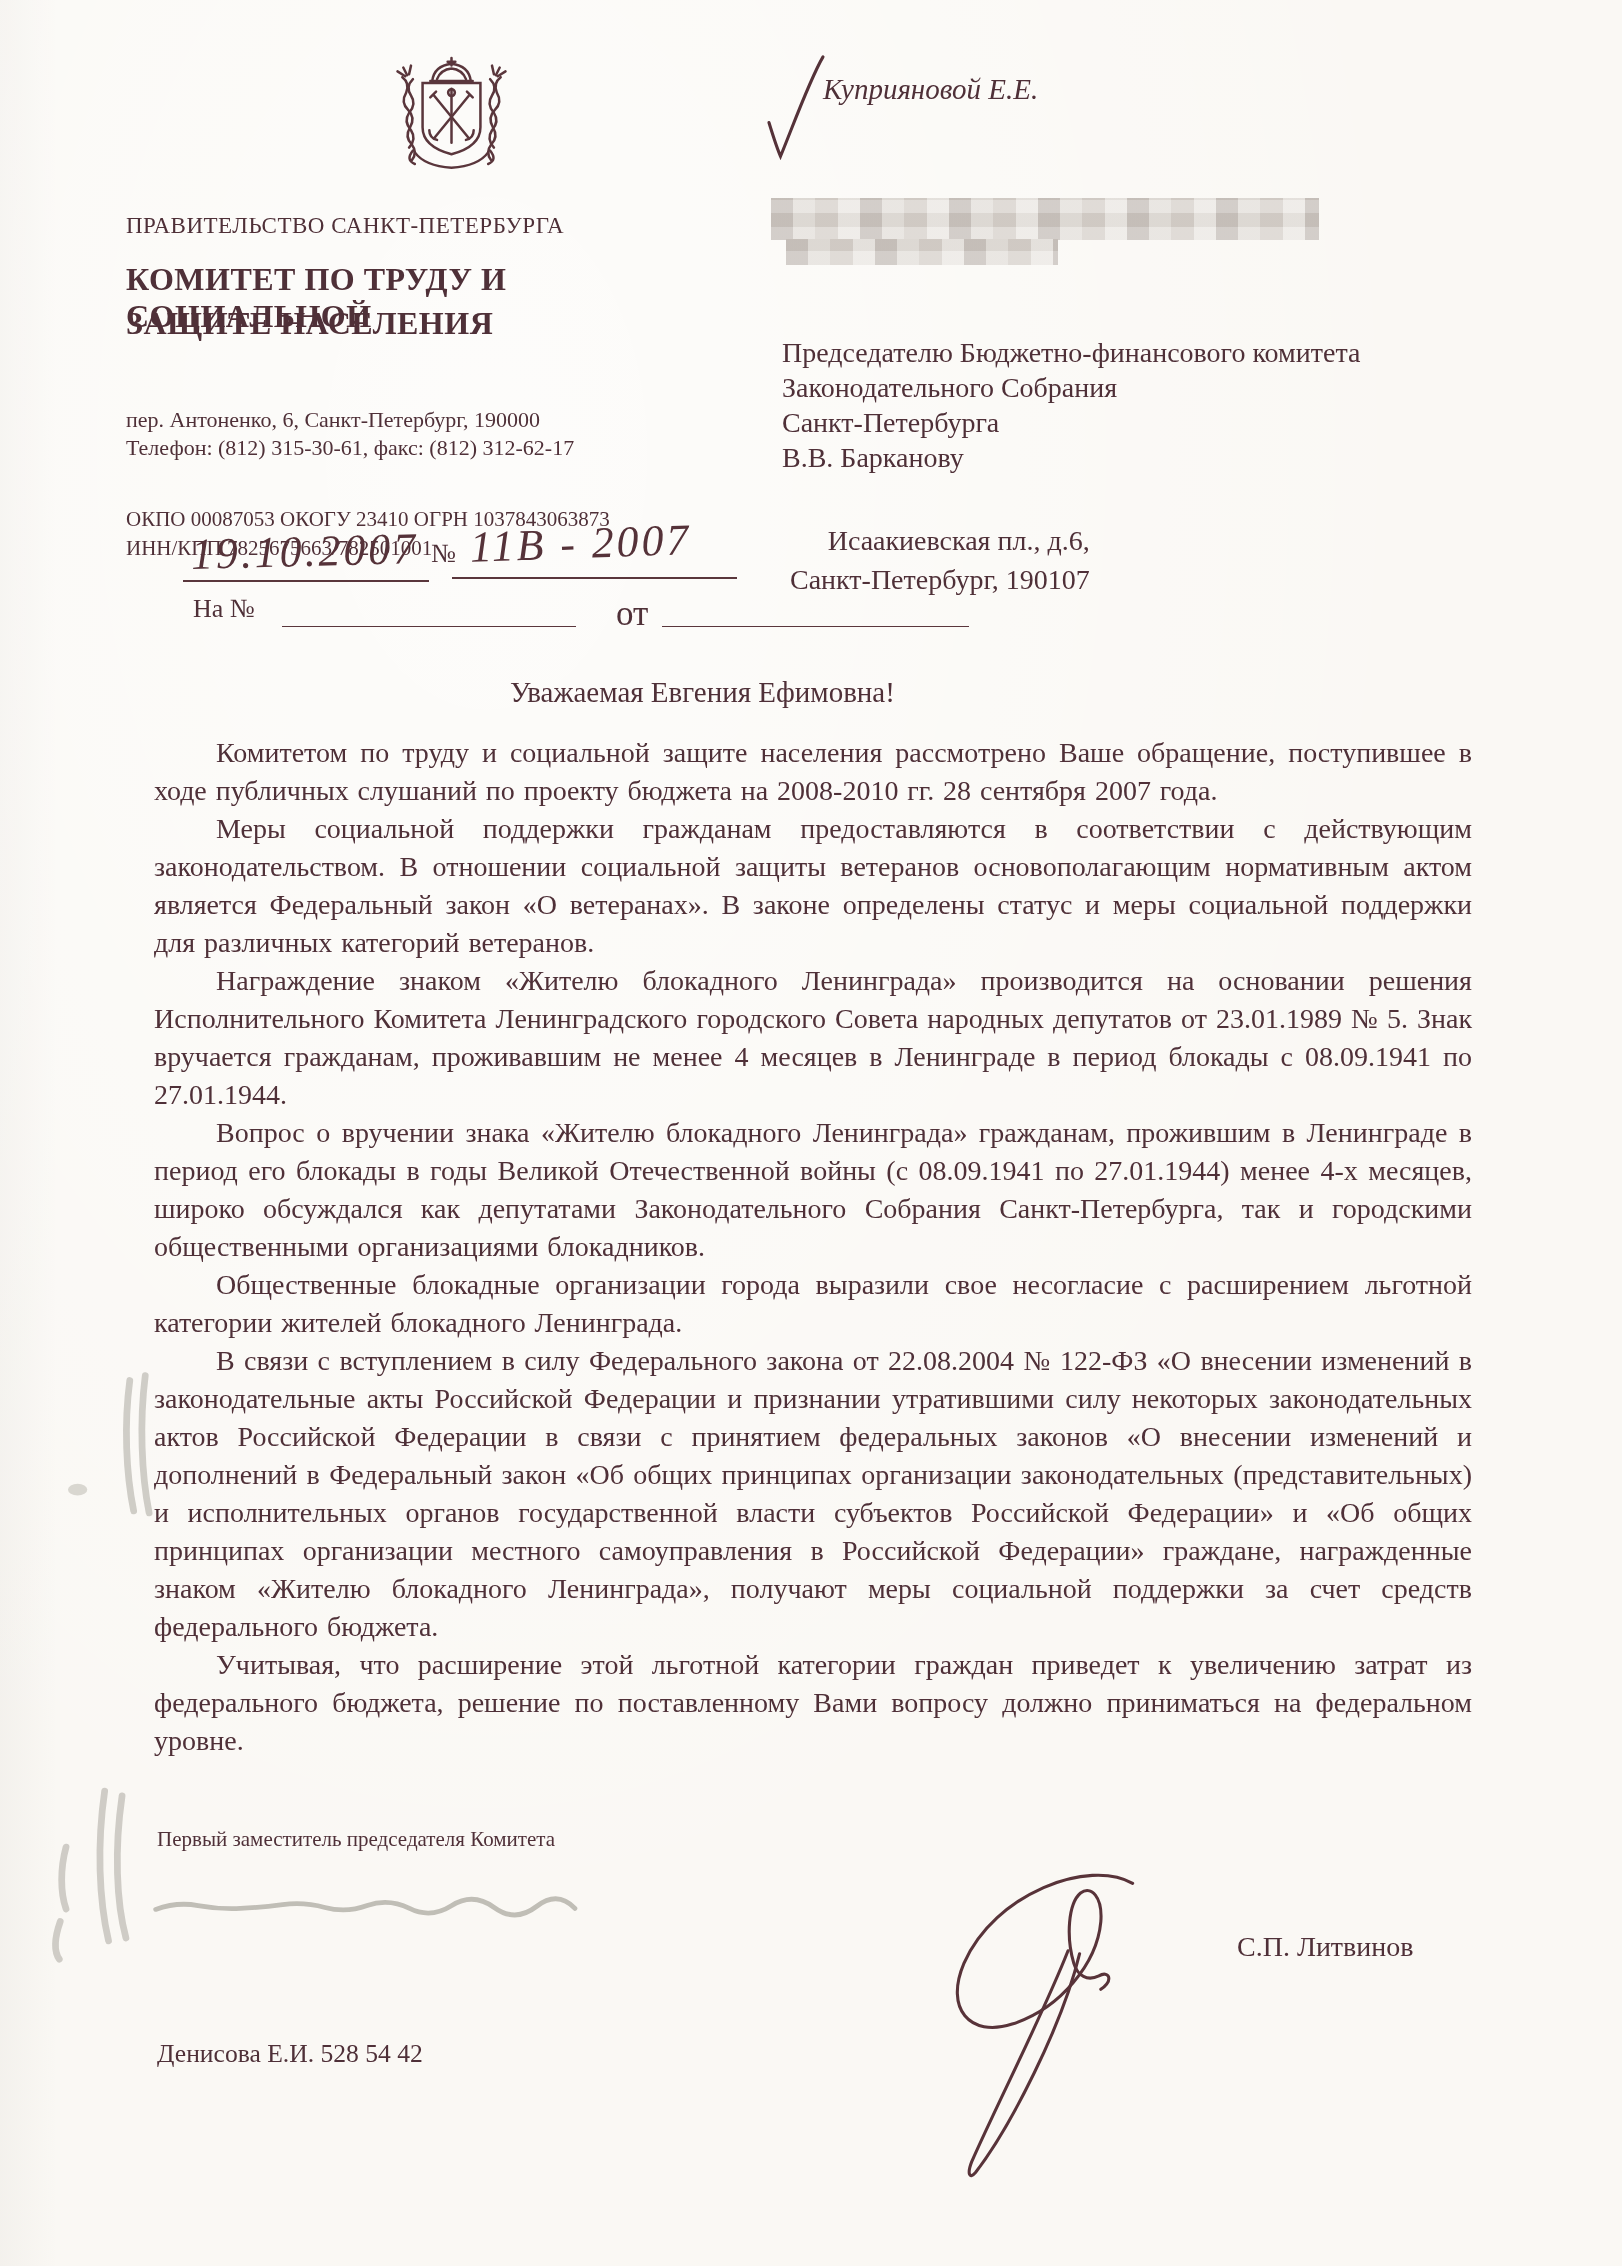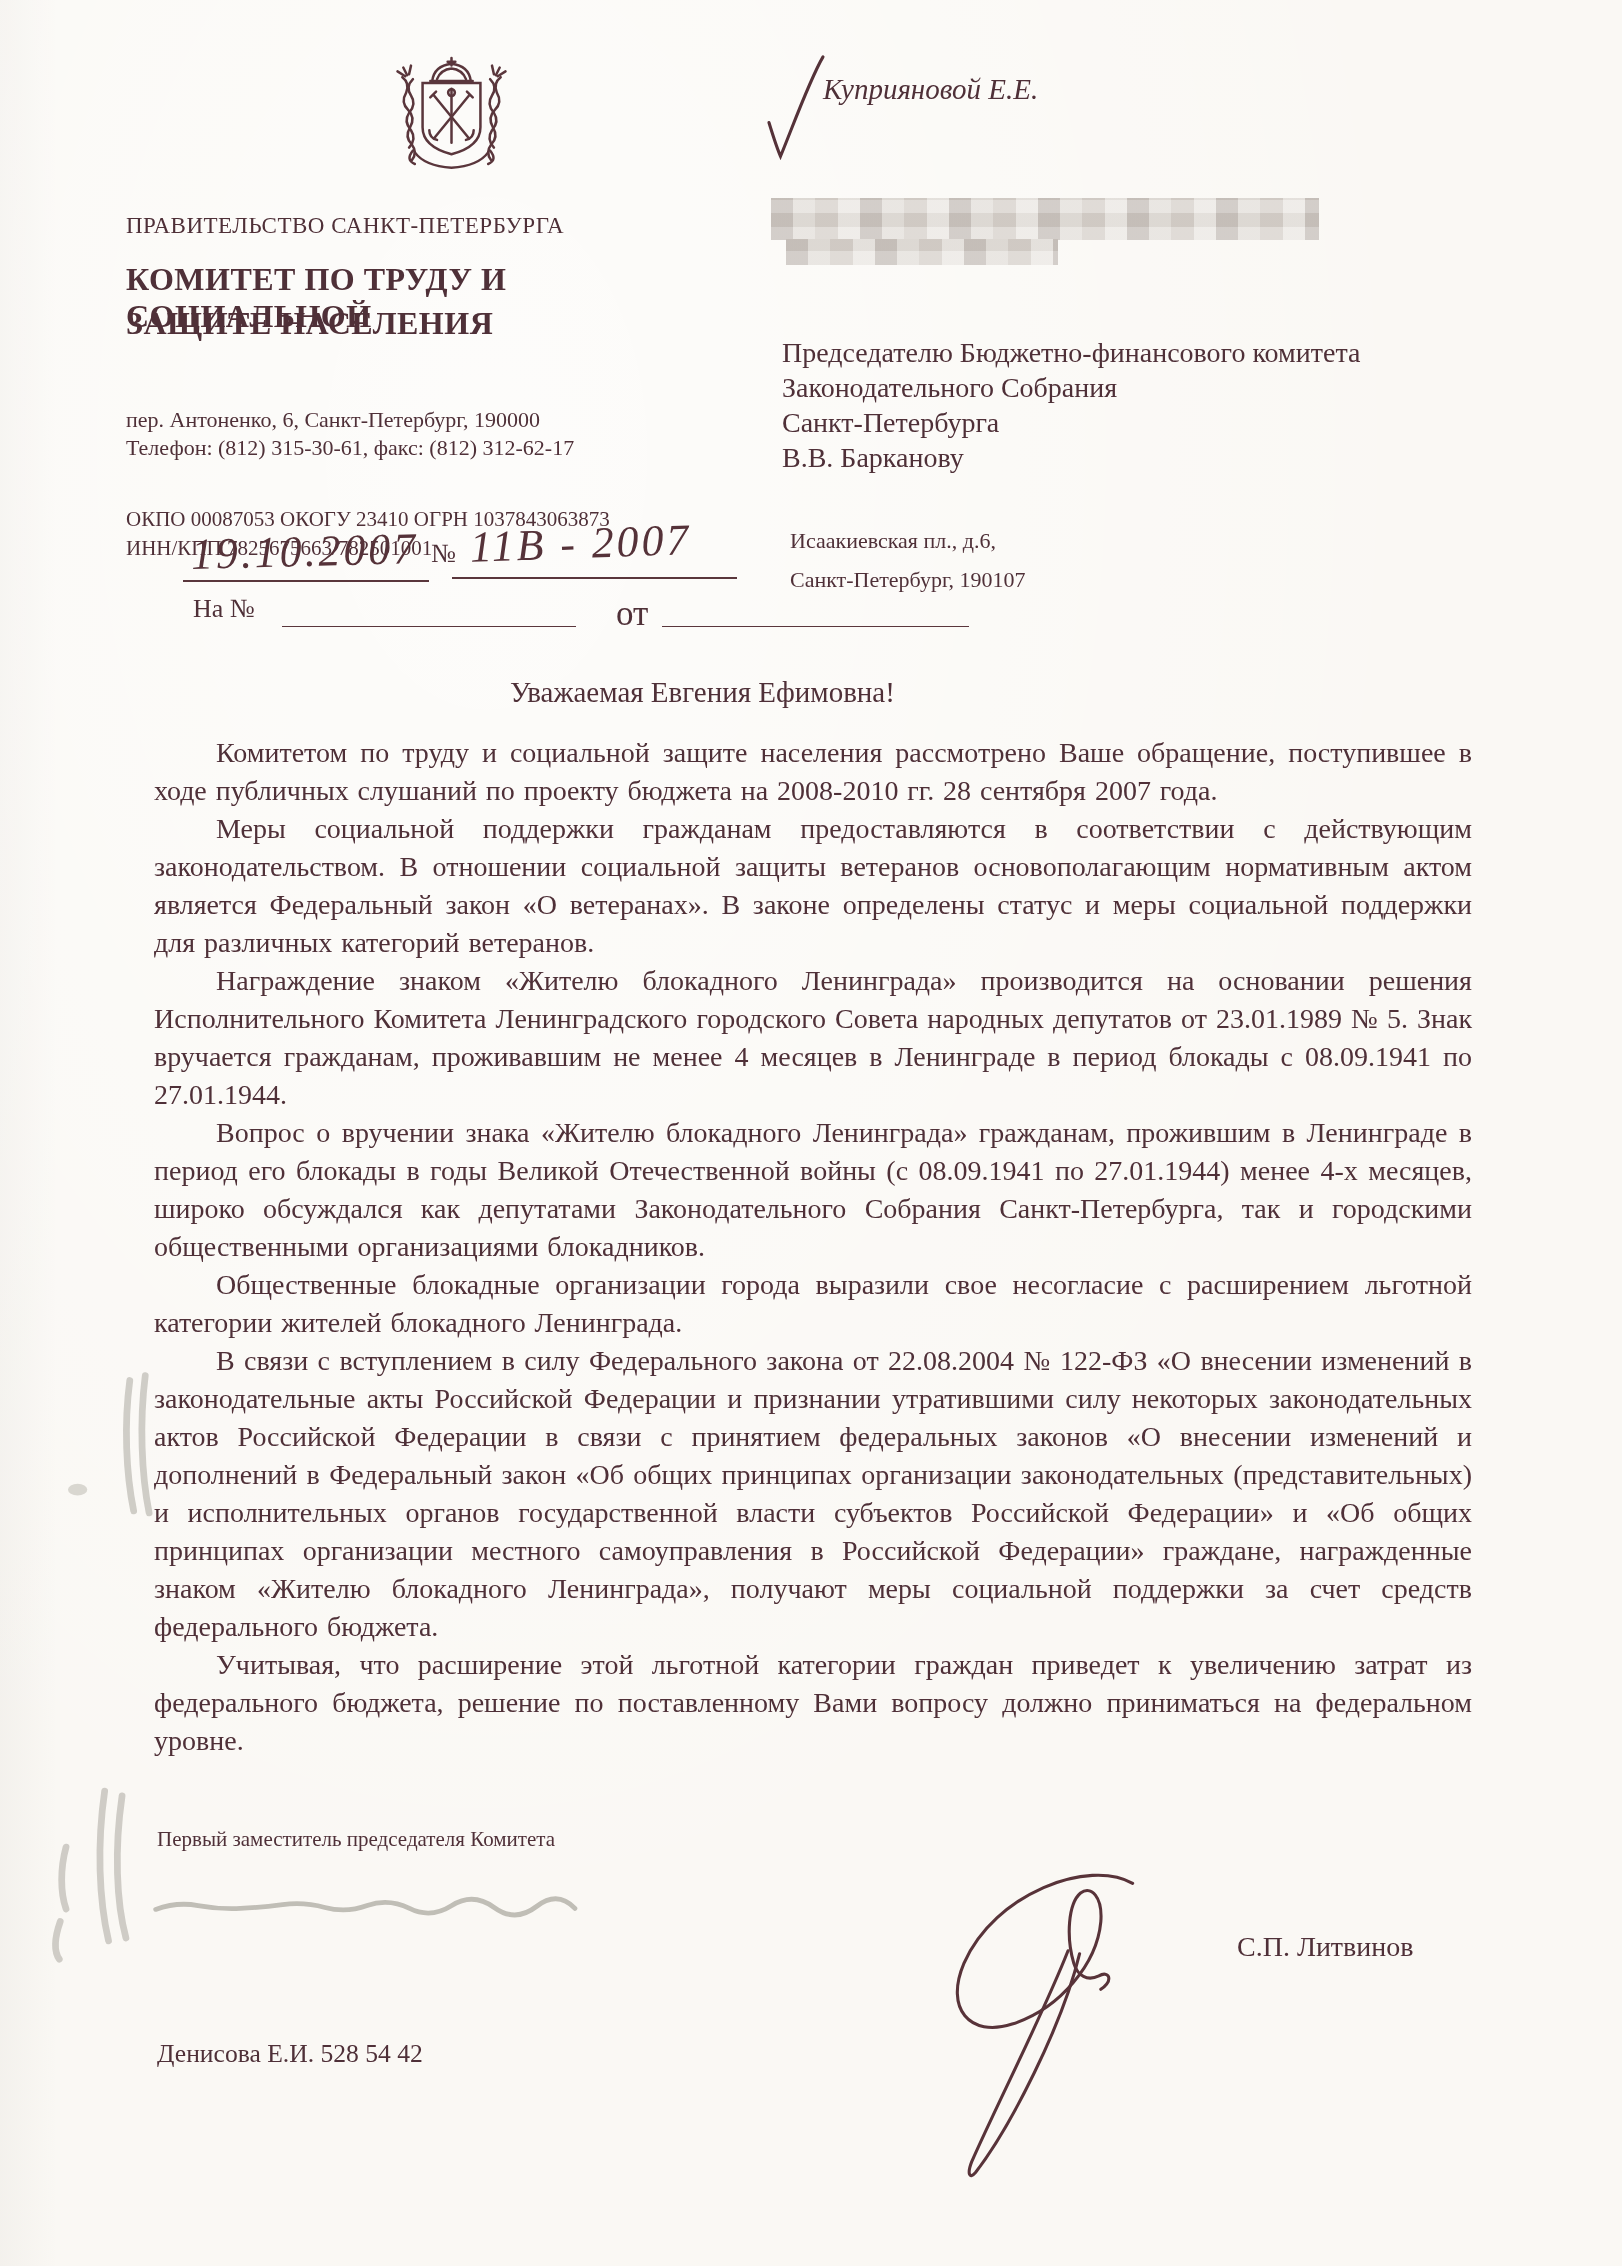--- a/index.html
+++ b/index.html
@@ -33,21 +33,21 @@
   .note{left:823px;top:73px;font-size:29px;font-style:italic;}
   .redact{
     background-color:#e2ded9;
     background-image:
       repeating-linear-gradient(90deg, rgba(186,178,172,.55) 0 22px, rgba(228,224,219,.6) 22px 44px, rgba(206,199,192,.5) 44px 67px, rgba(238,235,231,.65) 67px 89px),
       repeating-linear-gradient(0deg, rgba(255,255,255,.55) 0 13.5px, rgba(172,164,158,.3) 13.5px 27px);
   }
   .r1{left:771px;top:198px;width:548px;height:42px;}
   .r2{left:786px;top:239px;width:272px;height:26px;}
   .recip{left:782px;top:335px;font-size:28px;line-height:35px;}
-  .recaddr{left:790px;top:521px;font-size:22px;line-height:39px;}
+  .recaddr{left:790px;top:521px;font-size:28px;line-height:39px;text-align:right;}
   .salut{left:510px;top:676px;font-size:29px;}
   .bodytxt{
     left:154px;top:734px;width:1318px;
     font-size:28px;line-height:38px;text-align:justify;word-spacing:1.9px;
   }
   .bodytxt p{margin:0;text-indent:62px;}
   .sig-pos{left:157px;top:1827px;font-size:21px;}
   .sig-name{left:1200px;top:1931px;font-size:28px;margin-left:37px;}
   .executor{left:157px;top:2039px;font-size:25.6px;}
   svg{display:block;}

